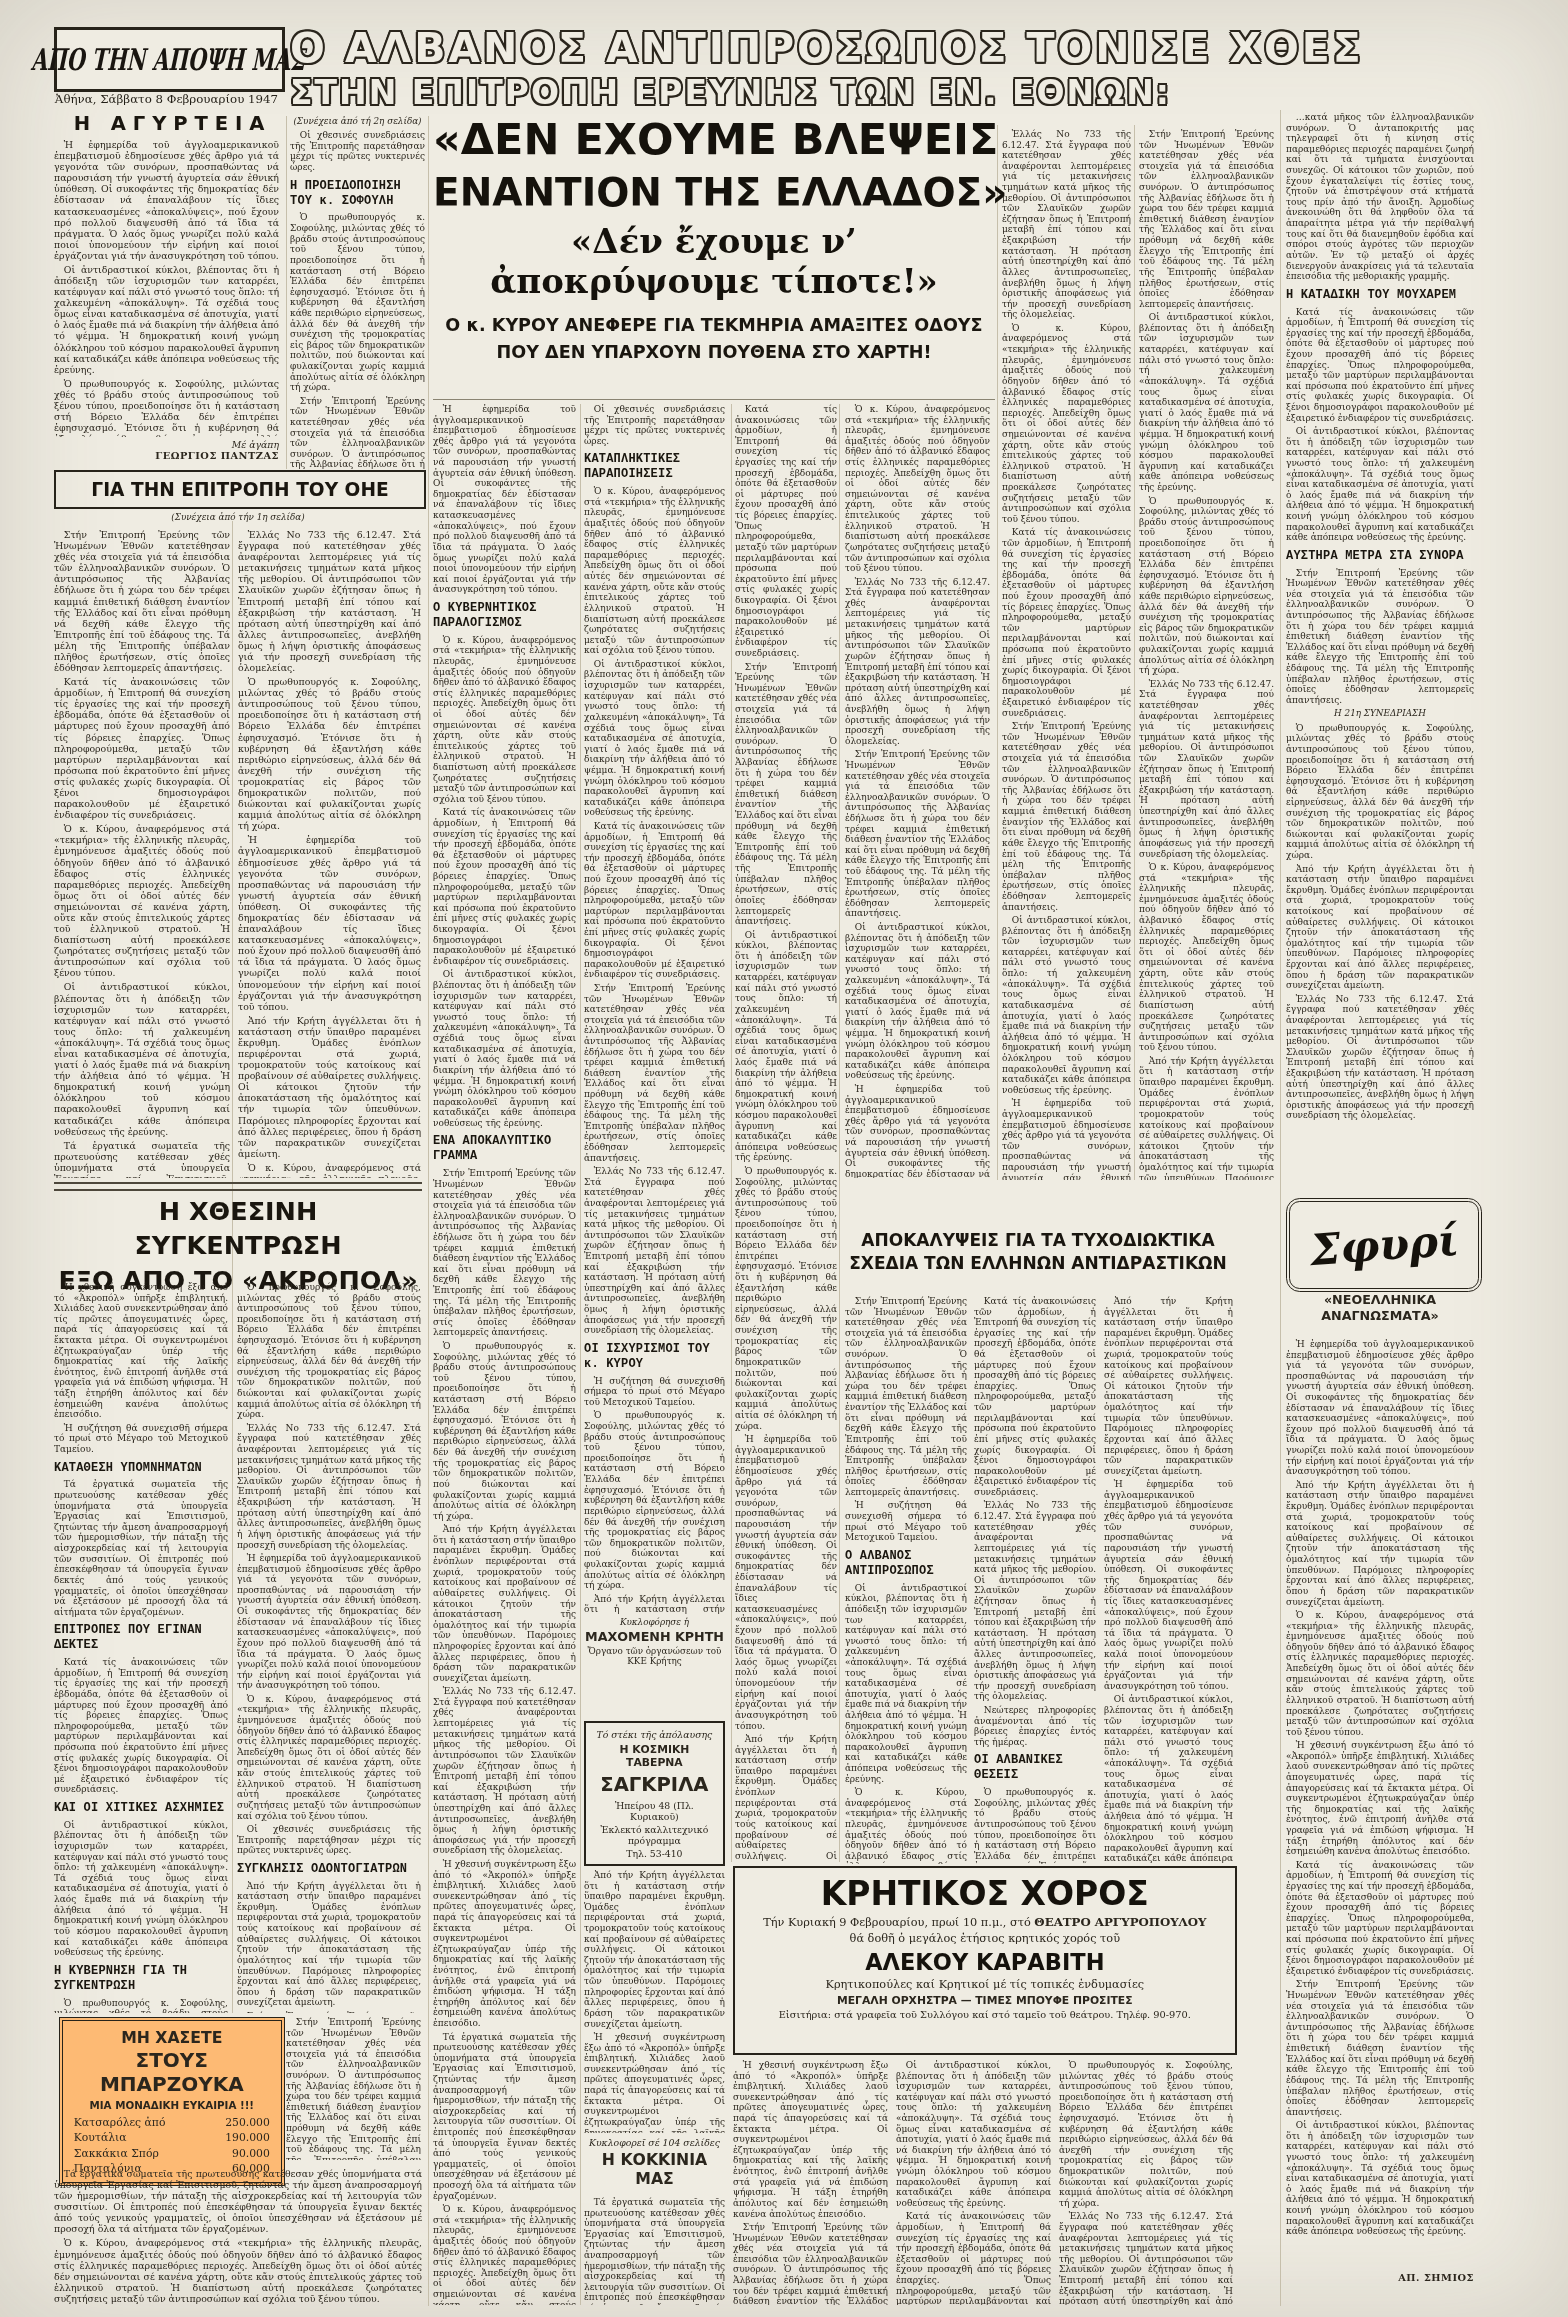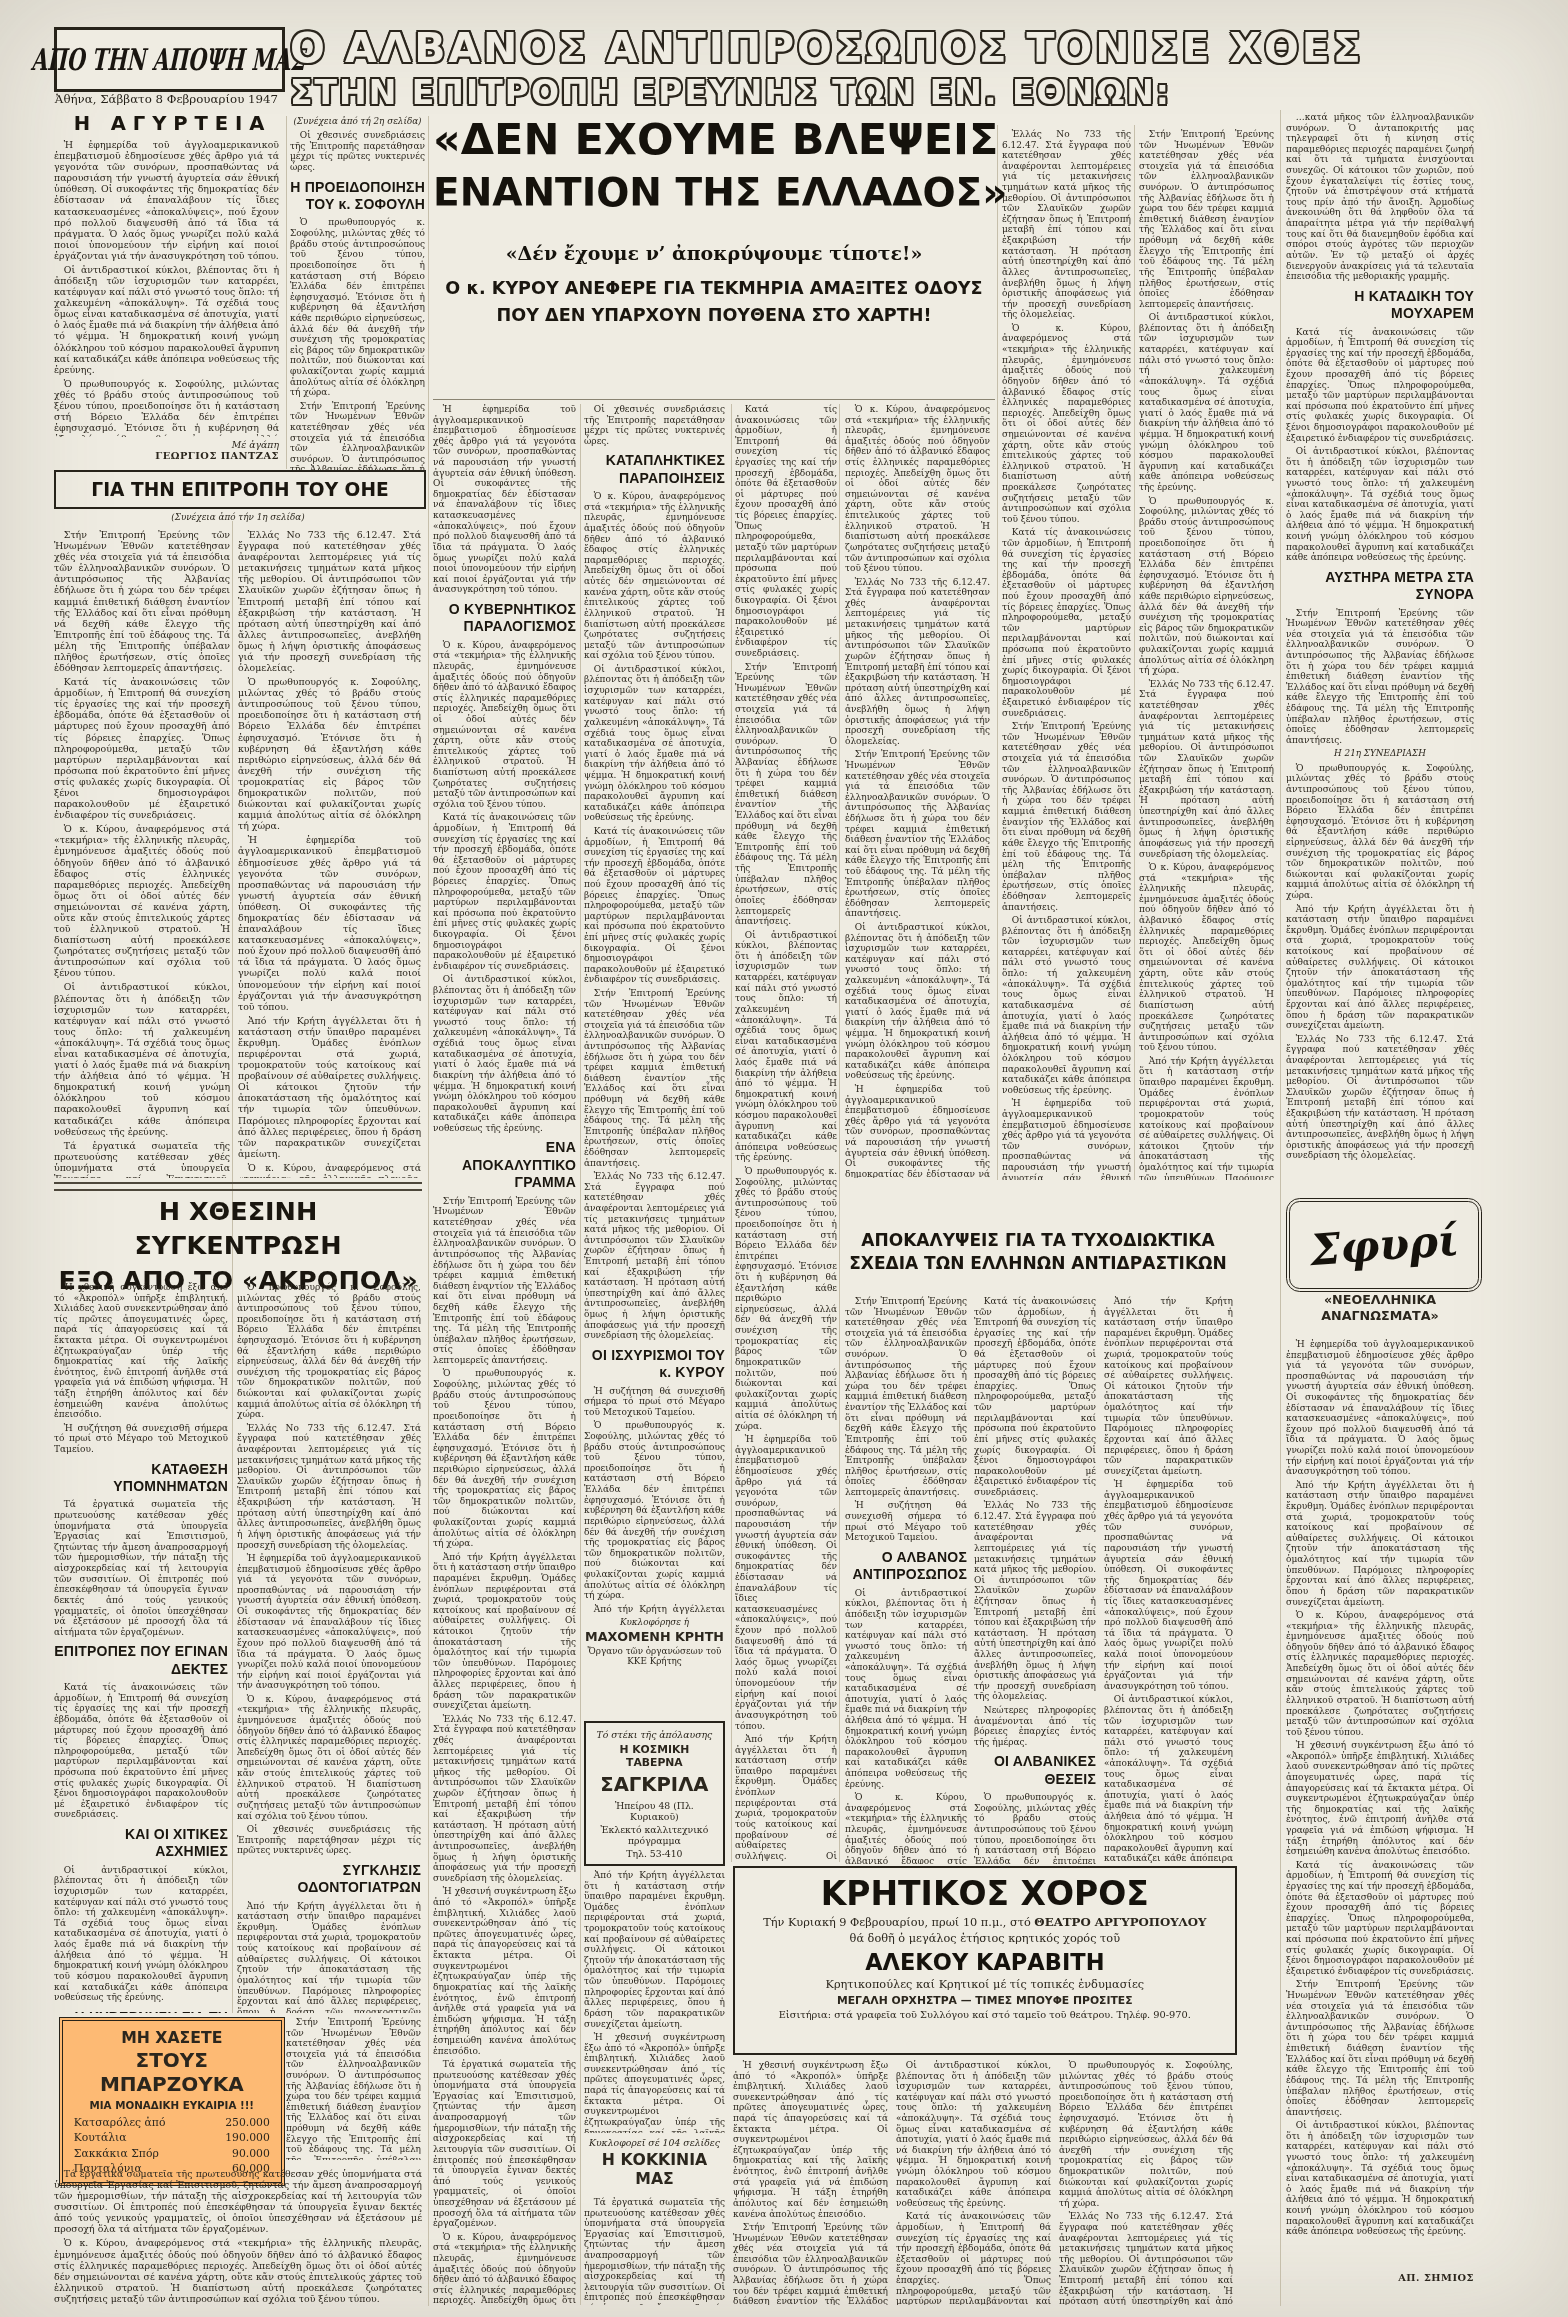--- a/index.html
+++ b/index.html
@@ -6,37 +6,37 @@
   .page{position:relative;width:1568px;height:2317px;background:#efece2;overflow:hidden;
         font-family:"DejaVu Serif",serif;color:#2b261d;
         box-shadow:inset 0 0 118px rgba(90,80,60,.18);}
   .abs{position:absolute;}
   .vrule{position:absolute;width:1px;background:#c6bfab;}
   .hrule{position:absolute;height:1px;background:#8a8472;}
   .hrule2{position:absolute;height:4.9px;border-top:2px solid #4d473b;border-bottom:2px solid #4d473b;}
   .body-col{font-size:9px;line-height:1.18;text-align:justify;overflow:hidden;color:#2b261d;}
   .body-col.w{font-size:9.4px;}
   .body-col p{margin:0 0 2.9px;text-indent:9.8px;}
-  .sub{font-family:Liberation Sans, sans-serif;font-weight:bold;text-align:right;
-       font-size:14px;line-height:1.25;margin:5.9px 0 3.9px;text-indent:0;color:#1a160f;letter-spacing:0.2px;}
+  .sub{font-family:Liberation Mono, monospace;font-weight:bold;text-align:left;
+       font-size:12px;line-height:1.25;margin:5.9px 0 3.9px;text-indent:0;color:#1a160f;letter-spacing:0.2px;}
   .ital-note{font-style:italic;text-align:center;font-size:8.8px;margin:0 0 3.9px;text-indent:0;}
   .masthead-box{border:3.9px solid #27231a;display:flex;align-items:center;justify-content:center;background:#efece2;}
   .masthead-title{font-family:"DejaVu Serif",serif;font-style:italic;font-weight:bold;font-size:20.6px;
        white-space:nowrap;display:inline-block;transform:scaleY(1.45) skewX(-6deg);color:#191510;}
   .dateline{font-size:11.8px;text-align:center;color:#231f17;}
   .agyrteia{font-family:"DejaVu Sans",sans-serif;font-weight:bold;font-size:19.6px;letter-spacing:6.9px;
        text-align:center;color:#1a160f;}
   .outline{font-family:"DejaVu Sans",sans-serif;font-weight:bold;color:#efece2;white-space:nowrap;
        text-shadow:-1.6px -1.6px 0 #2a251c,1.6px -1.6px 0 #2a251c,-1.6px 1.6px 0 #2a251c,
                    1.6px 1.6px 0 #2a251c,-2.1px 0 0 #2a251c,2.1px 0 0 #2a251c,0 -2.1px 0 #2a251c,0 2.1px 0 #2a251c;}
   .kick1{font-size:41px;letter-spacing:2.9px;}
   .kick2{font-size:33px;letter-spacing:2px;}
   .q1{font-family:"DejaVu Sans",sans-serif;font-weight:bold;font-size:43px;line-height:1.3;color:#15120c;white-space:nowrap;}
   .q2{font-family:"DejaVu Sans",sans-serif;font-weight:bold;font-size:39px;line-height:1.3;color:#15120c;white-space:nowrap;}
-  .subquote{font-family:"DejaVu Serif",serif;font-weight:bold;font-size:19px;margin-top:23px;color:#15120c;}
+  .subquote{font-family:"DejaVu Serif",serif;font-weight:bold;font-size:34px;margin-top:2px;color:#15120c;}
   .deck{margin-top:11.8px;}
   .deck div{font-family:"DejaVu Sans",sans-serif;font-weight:bold;font-size:17.6px;line-height:1.5;color:#1a160f;}
   .ohe-box{border:2px solid #27231a;text-align:center;font-family:"DejaVu Sans",sans-serif;font-weight:bold;
        font-size:18.6px;padding:6.9px 2px;color:#1a160f;}
   .akropol-head{font-family:"DejaVu Sans",sans-serif;font-weight:bold;font-size:25.5px;line-height:1.35;
        text-align:center;color:#1a160f;}
   .syn-box{border:2px solid #27231a;text-align:center;font-family:"DejaVu Sans",sans-serif;font-weight:bold;
        font-size:20.6px;padding:7.8px 0;color:#1a160f;}
   .syn-deck{font-family:"DejaVu Sans",sans-serif;font-weight:bold;font-size:17px;line-height:1.35;
        text-align:center;color:#1a160f;}

